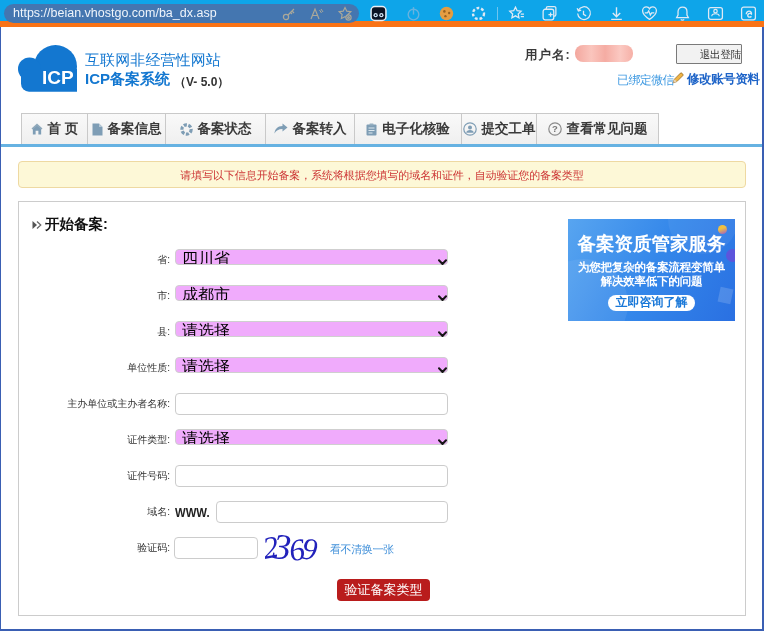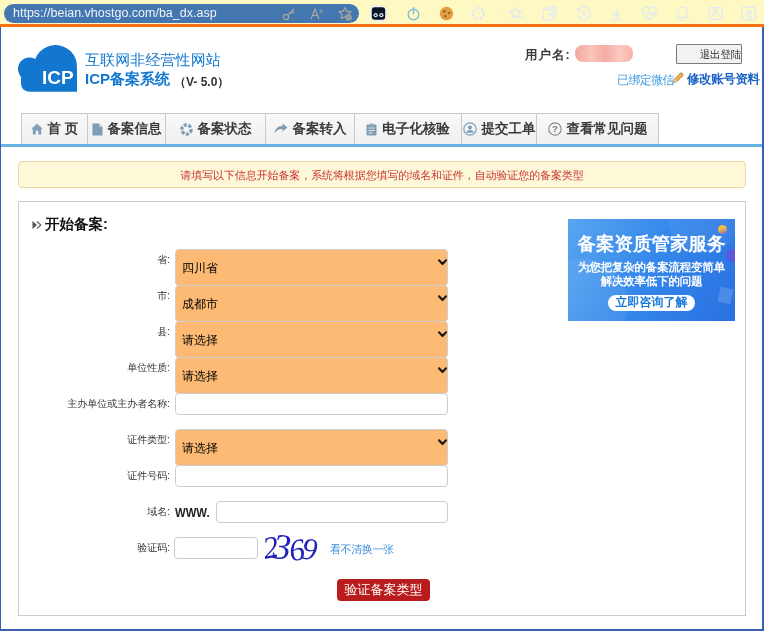--- a/index.html
+++ b/index.html
@@ -2,21 +2,21 @@
 <html><head>
 <meta charset="utf-8">
 <style>
 * { margin:0; padding:0; box-sizing:border-box; }
 html,body { width:764px; height:631px; overflow:hidden; background:#fff;
   font-family:"Liberation Sans", sans-serif; }
 #stage { position:relative; width:764px; height:631px; }
 
 
 #bbar { position:absolute; left:0; top:0; width:764px; height:27px;
-  background:#fef9c3; border-bottom:3px solid #f97316; }
+  background:#0ea5e9; border-bottom:6px solid #f97316; }
 #urlpill { position:absolute; left:4px; top:4px; width:355px; height:19px;
   background:#4476b0; border-radius:9.5px; }
 #urltext { position:absolute; left:9px; top:2px; font-size:12.5px; color:#f0f5fb; }
 .bicon { position:absolute; top:5px; width:17px; height:17px; }
 .pic { position:absolute; top:1.5px; width:16px; height:16px; }
 
 
 #leftb { position:absolute; left:0; top:27px; width:1px; height:604px; background:#3a5fb3; }
 #rightb { position:absolute; left:762px; top:27px; width:2px; height:604px; background:#3a5fb3; }
 #botb { position:absolute; left:0; top:629px; width:764px; height:2px; background:#3a5fb3; }
@@ -48,22 +48,22 @@
 
 #notice { position:absolute; left:18px; top:161px; width:728px; height:27px;
   background:#fdf8d7; border:1px solid #eed9a2; border-radius:4px;
   font-size:11px; color:#cc3333; text-align:center; line-height:26px; letter-spacing:-0.1px; }
 
 
 #mainbox { position:absolute; left:18px; top:201px; width:728px; height:415px;
   border:1px solid #ccc; border-radius:0; background:#fff; }
 #heading { position:absolute; left:13px; top:13px; font-size:14.5px; font-weight:bold; color:#111; display:flex; align-items:center; }
 .lab { position:absolute; font-size:10px; color:#333; text-align:right; width:140px; left:11px; }
-select.sel { position:absolute; left:156px; width:273px; height:37px; font-size:12px;
-  color:#000; border:1px solid #cfcfcf; border-radius:4px; background:#fdba74;
+select.sel { position:absolute; left:156px; width:273px; height:16px; font-size:16px;
+  color:#000; border:1px solid #cfcfcf; border-radius:4px; background:#f0abfc;
   font-family:"Liberation Sans", sans-serif; padding-left:6px;
   -webkit-appearance:none; appearance:none; }
 svg.caret { position:absolute; left:419px; width:9px; height:7px; }
 input.inp { position:absolute; left:156px; width:273px; height:22px; font-size:12px;
   border:1px solid #ccc; border-radius:4px; background:#fff;
   font-family:"Liberation Sans", sans-serif; padding-left:5px; outline:none;}
 
 
 #promo { position:absolute; left:529px; top:17px; width:167px; height:102px;
   background:linear-gradient(118deg,#58a5f0 0%,#3487ea 50%,#2a70e2 100%); overflow:hidden;margin-left:20px; }

